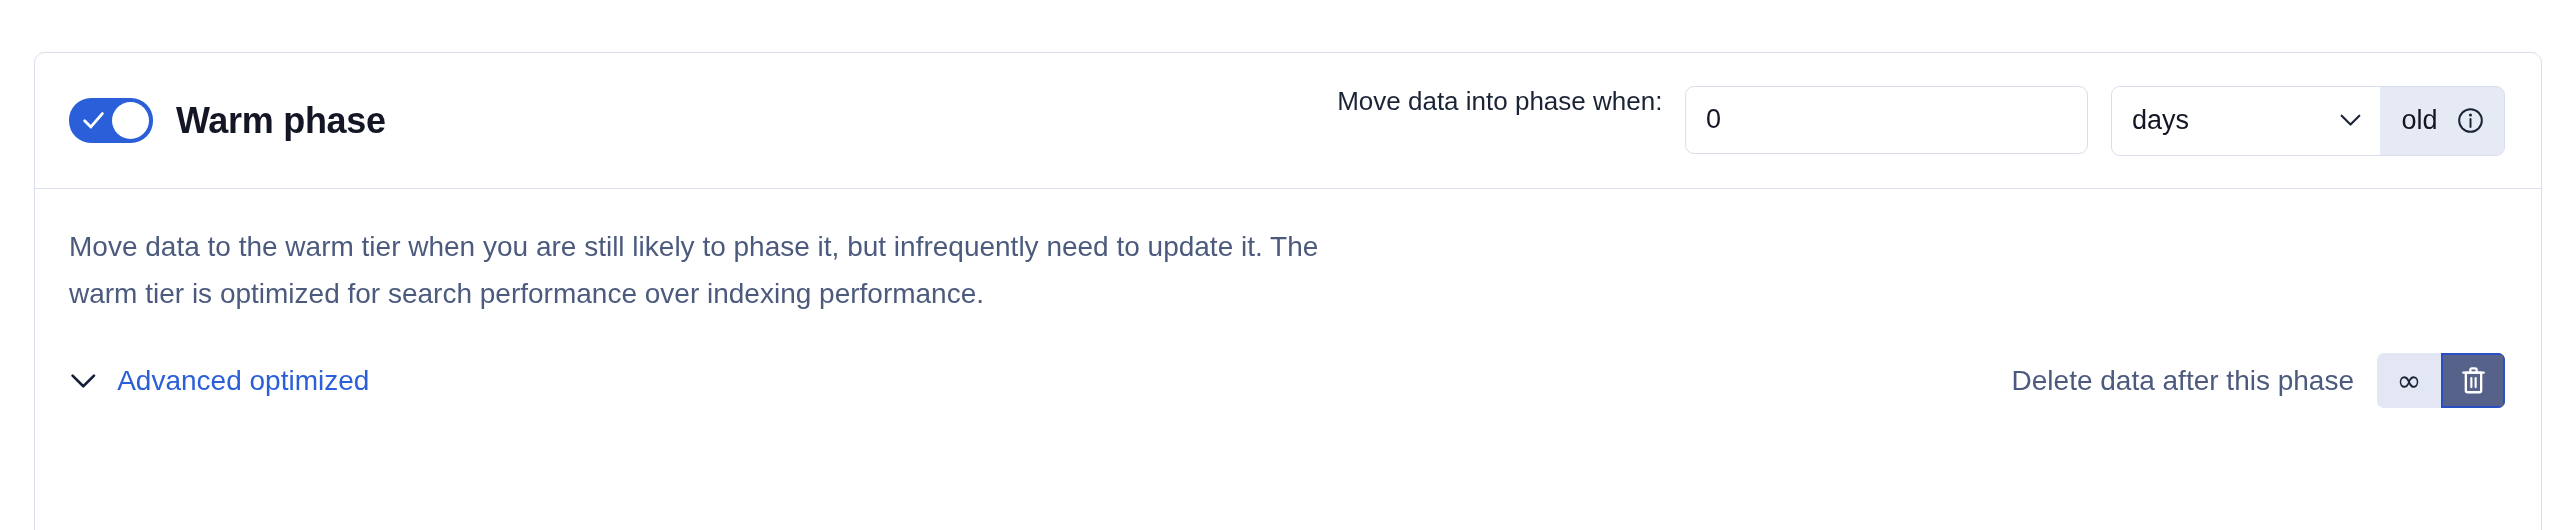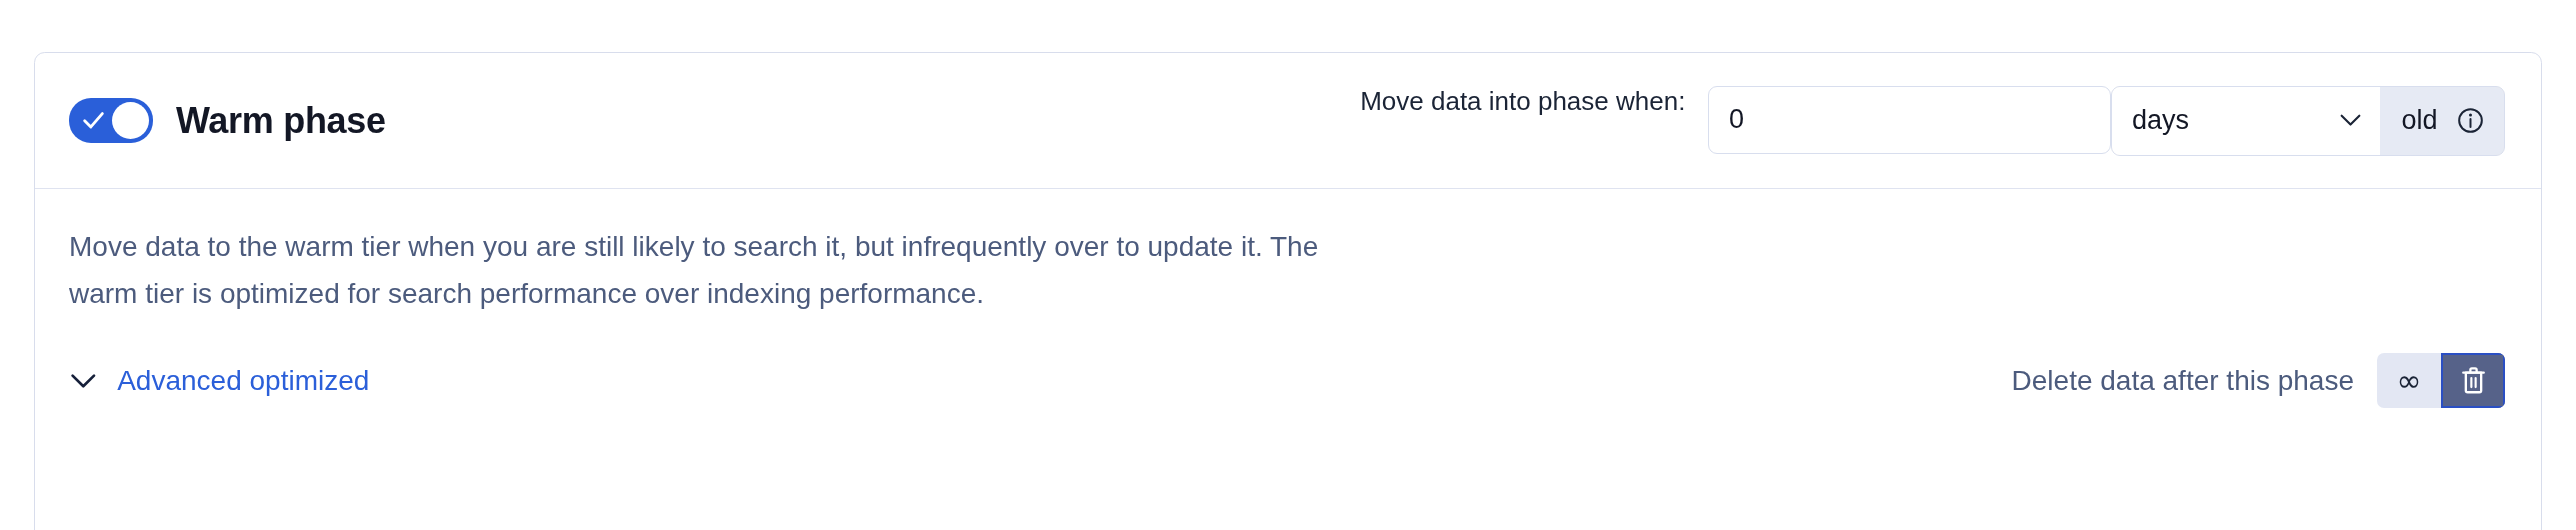--- a/index.html
+++ b/index.html
@@ -114,20 +114,21 @@
     color: #131725;
     padding: 0 19.6px;
     outline: none;
   }
 
   
   .unit-group {
     display: flex;
     align-items: stretch;
     height: 68px;
+    margin-left: 23px;
     border: 1.8px solid #D8DEEE;
     border-radius: 9px;
     overflow: hidden;
     background: #e5e5e5;
   }
   .unit-select {
     display: flex;
     align-items: center;
     width: 230px;
     padding: 0 18px 0 19.6px;
@@ -271,21 +272,21 @@
               <path d="M15 13.2 V22.2" stroke="#1B2436" stroke-width="2.2" stroke-linecap="round"></path>
             </svg>
           </div>
 
         </div>
       </div>
     </div>
 
     <div class="phase-body">
 
-      <p class="phase-desc">Move data to the warm tier when you are still likely to search it, but infrequently over to update it. The warm tier is optimized for search performance over indexing performance.</p>
+      <p class="phase-desc">Move data to the warm tier when you are still likely to phase it, but infrequently need to update it. The warm tier is optimized for search performance over indexing performance.</p>
 
       <div class="body-footer">
 
         <div class="advanced-toggle">
           <svg class="chev-dark" viewBox="0 0 32 19">
             <path d="M4 4 L16 16 L28 4" fill="none" stroke="#16203A" stroke-width="3" stroke-linecap="round" stroke-linejoin="round"></path>
           </svg>
           <span class="advanced-label">Advanced optimized</span>
         </div>
 

